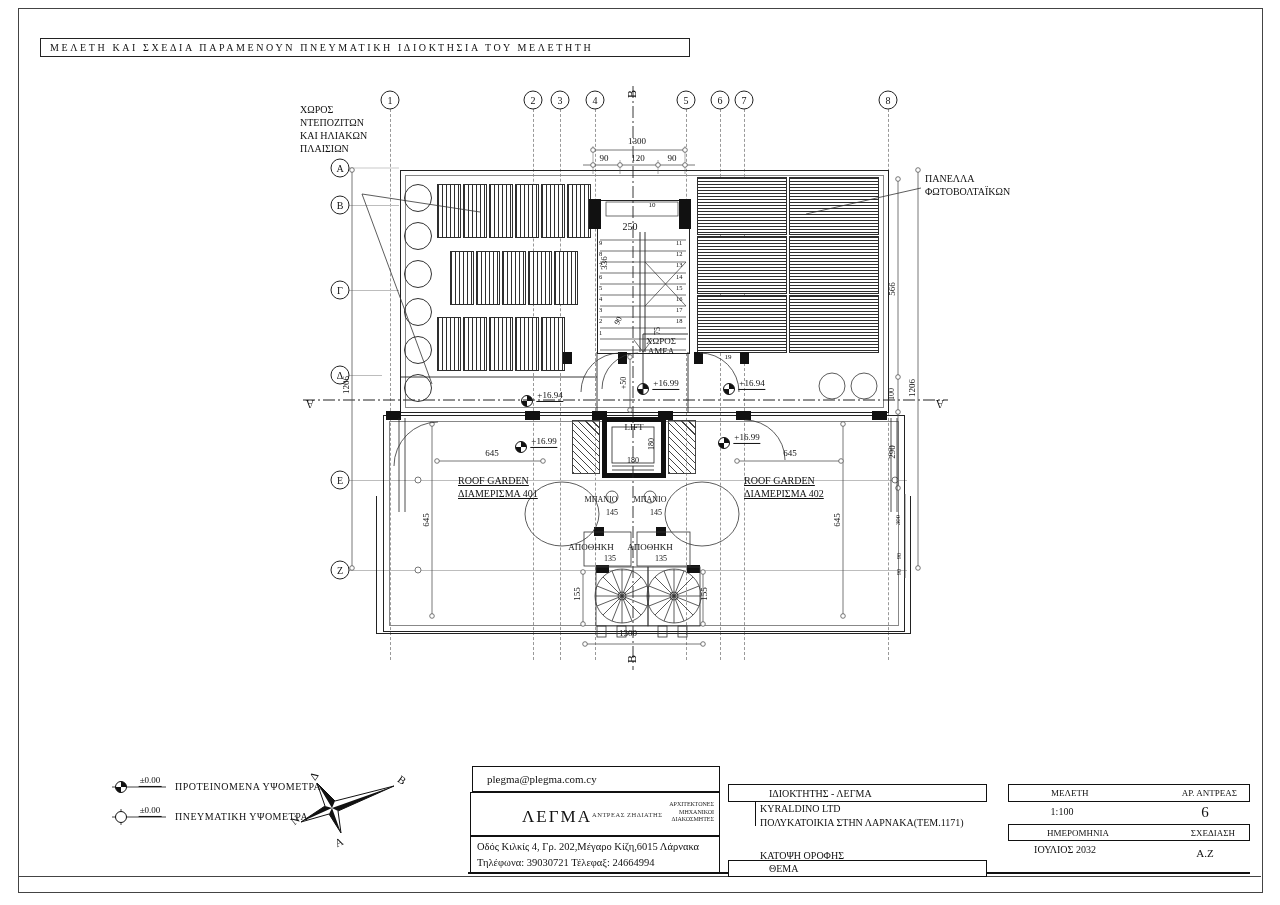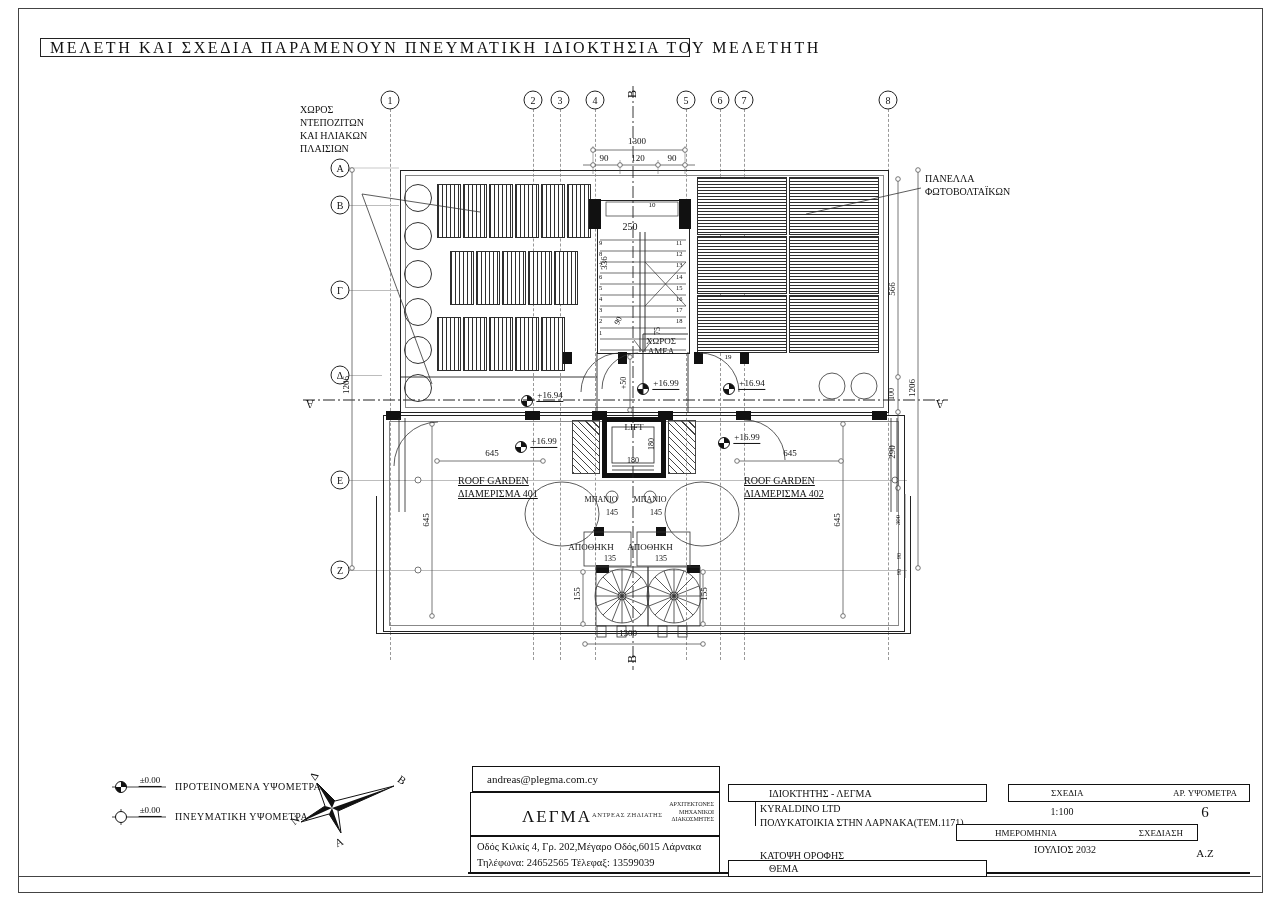--- a/index.html
+++ b/index.html
@@ -37,21 +37,21 @@
   .tb{position:absolute;border:1px solid #111;background:#fff;z-index:6}
   .tbh{position:absolute;border:1px solid #111;background:#fff;z-index:7;display:flex;align-items:center}
 </style>
 </head>
 <body>
 
 <div class="abs" style="left:18px;top:8px;width:1243px;height:883px;border:1px solid #444"></div>
 <div class="abs" style="left:18px;top:876px;width:1243px;height:0;border-top:1px solid #444"></div>
 
 <div class="abs" style="left:40px;top:38px;width:648px;height:17px;border:1px solid #222;display:flex;align-items:center">
-  <span class="lab" style="font-size:16px;letter-spacing:2.6px;padding-left:9px;white-space:nowrap">ΜΕΛΕΤΗ ΚΑΙ ΣΧΕΔΙΑ ΠΑΡΑΜΕΝΟΥΝ ΠΝΕΥΜΑΤΙΚΗ ΙΔΙΟΚΤΗΣΙΑ ΤΟΥ ΜΕΛΕΤΗΤΗ</span>
+  <span class="lab" style="font-size:10px;letter-spacing:2.6px;padding-left:9px;white-space:nowrap">ΜΕΛΕΤΗ ΚΑΙ ΣΧΕΔΙΑ ΠΑΡΑΜΕΝΟΥΝ ΠΝΕΥΜΑΤΙΚΗ ΙΔΙΟΚΤΗΣΙΑ ΤΟΥ ΜΕΛΕΤΗΤΗ</span>
 </div>
 
 <div class="gv" style="left:390px;top:109px;height:551px"></div>
 <div class="gv" style="left:533px;top:109px;height:551px"></div>
 <div class="gv" style="left:560px;top:109px;height:551px"></div>
 <div class="gv" style="left:595px;top:109px;height:551px"></div>
 <div class="gv" style="left:686px;top:109px;height:551px"></div>
 <div class="gv" style="left:720px;top:109px;height:551px"></div>
 <div class="gv" style="left:744px;top:109px;height:551px"></div>
 <div class="gv" style="left:888px;top:109px;height:551px"></div>
@@ -262,50 +262,50 @@
 <span class="tl s10 lab" style="left:175px;top:780px;letter-spacing:0.5px">ΠΡΟΤΕΙΝΟΜΕΝΑ ΥΨΟΜΕΤΡΑ</span>
 <span class="t s9 lab elvt" style="left:150px;top:811px">±0.00</span>
 <span class="tl s10 lab" style="left:175px;top:810px;letter-spacing:0.5px">ΠΝΕΥΜΑΤΙΚΗ ΥΨΟΜΕΤΡΑ</span>
 
 <span class="t s11 lab" style="left:314px;top:776px;transform:translate(-50%,-50%) rotate(-55deg)">Δ</span>
 <span class="t s11 lab" style="left:402px;top:780px;transform:translate(-50%,-50%) rotate(35deg)">B</span>
 <span class="t s11 lab" style="left:295px;top:820px;transform:translate(-50%,-50%) rotate(-40deg)">N</span>
 <span class="t s11 lab" style="left:339px;top:842px;transform:translate(-50%,-50%) rotate(-25deg)">A</span>
 
 <div class="tb" style="left:472px;top:766px;width:246px;height:24px;display:flex;align-items:center">
-  <span class="s11" style="padding-left:14px">andreas@plegma.com.cy</span>
+  <span class="s11" style="padding-left:14px">plegma@plegma.com.cy</span>
 </div>
 <div class="tb" style="left:470px;top:792px;width:248px;height:42px;border-width:1.5px"></div>
 <span class="tl lab" style="left:522px;top:806px;font-size:17px;letter-spacing:2px">ΛΕΓΜΑ</span>
 <span class="tl lab" style="left:592px;top:811px;font-size:6.5px;color:#333;letter-spacing:0.5px">ΑΝΤΡΕΑΣ ΖΗΔΙΑΤΗΣ</span>
 <div class="tl lab" style="left:648px;top:801px;width:66px;font-size:6px;text-align:right;line-height:1.25;color:#222">ΑΡΧΙΤΕΚΤΟΝΕΣ
 ΜΗΧΑΝΙΚΟΙ
 ΔΙΑΚΟΣΜΗΤΕΣ</div>
 <div class="tb" style="left:470px;top:836px;width:248px;height:36px"></div>
-<span class="tl lab" style="left:477px;top:840px;font-size:10.5px;white-space:nowrap">Οδός  Κιλκίς 4,  Γρ.  202,Μέγαρο Οδός,6015  Λάρνακα</span>
-<span class="tl lab" style="left:477px;top:856px;font-size:10.5px;white-space:nowrap">Τηλέφωνα:  24652565  Τέλεφαξ:  13599039</span>
+<span class="tl lab" style="left:477px;top:840px;font-size:10.5px;white-space:nowrap">Οδός  Κιλκίς 4,  Γρ.  202,Μέγαρο Κίζη,6015  Λάρνακα</span>
+<span class="tl lab" style="left:477px;top:856px;font-size:10.5px;white-space:nowrap">Τηλέφωνα:  39030721  Τέλεφαξ:  24664994</span>
 
 <div class="tbh" style="left:728px;top:784px;width:257px;height:16px">
   <span class="s10" style="padding-left:40px">ΙΔΙΟΚΤΗΤΗΣ  -  ΛΕΓΜΑ</span>
 </div>
 <div class="abs" style="left:755px;top:800px;width:0;height:26px;border-left:1px solid #111;z-index:6"></div>
 <span class="tl lab" style="left:760px;top:802px;font-size:10px">KYRALDINO LTD</span>
 <span class="tl lab" style="left:760px;top:816px;font-size:10px">ΠΟΛΥΚΑΤΟΙΚΙΑ ΣΤΗΝ ΛΑΡΝΑΚΑ(ΤΕΜ.1171)</span>
 <div class="tbh" style="left:728px;top:860px;width:257px;height:15px">
   <span class="s10" style="padding-left:40px">ΘΕΜΑ</span>
 </div>
 <span class="tl lab" style="left:760px;top:849px;font-size:10px">ΚΑΤΟΨΗ ΟΡΟΦΗΣ</span>
 
 <div class="tbh" style="left:1008px;top:784px;width:240px;height:16px">
-  <span class="s9" style="padding-left:42px">ΣΧΕΔΙΑ</span>
-  <span class="s9" style="margin-left:auto;padding-right:12px">ΑΡ. ΥΨΟΜΕΤΡΑ</span>
+  <span class="s9" style="padding-left:42px">ΜΕΛΕΤΗ</span>
+  <span class="s9" style="margin-left:auto;padding-right:12px">ΑΡ. ΑΝΤΡΕΑΣ</span>
 </div>
 <span class="t s10 lab" style="left:1062px;top:812px">1:100</span>
 <span class="t s15 lab" style="left:1205px;top:812px">6</span>
-<div class="tbh" style="left:956px;top:824px;width:240px;height:15px">
+<div class="tbh" style="left:1008px;top:824px;width:240px;height:15px">
   <span class="s9" style="padding-left:38px">ΗΜΕΡΟΜΗΝΙΑ</span>
   <span class="s9" style="margin-left:auto;padding-right:14px">ΣΧΕΔΙΑΣΗ</span>
 </div>
 <span class="t s10 lab" style="left:1065px;top:850px">ΙΟΥΛΙΟΣ 2032</span>
 <span class="t s11 lab" style="left:1205px;top:853px">A.Z</span>
 <div class="abs" style="left:468px;top:872px;width:782px;height:0;border-top:2px solid #111;z-index:6"></div>
 
 <svg class="ovl" width="1280" height="905" viewBox="0 0 1280 905">
 
   <path d="M303,400 H948" stroke="#222" stroke-width="1" stroke-dasharray="12 3 2 3" fill="none"></path>

